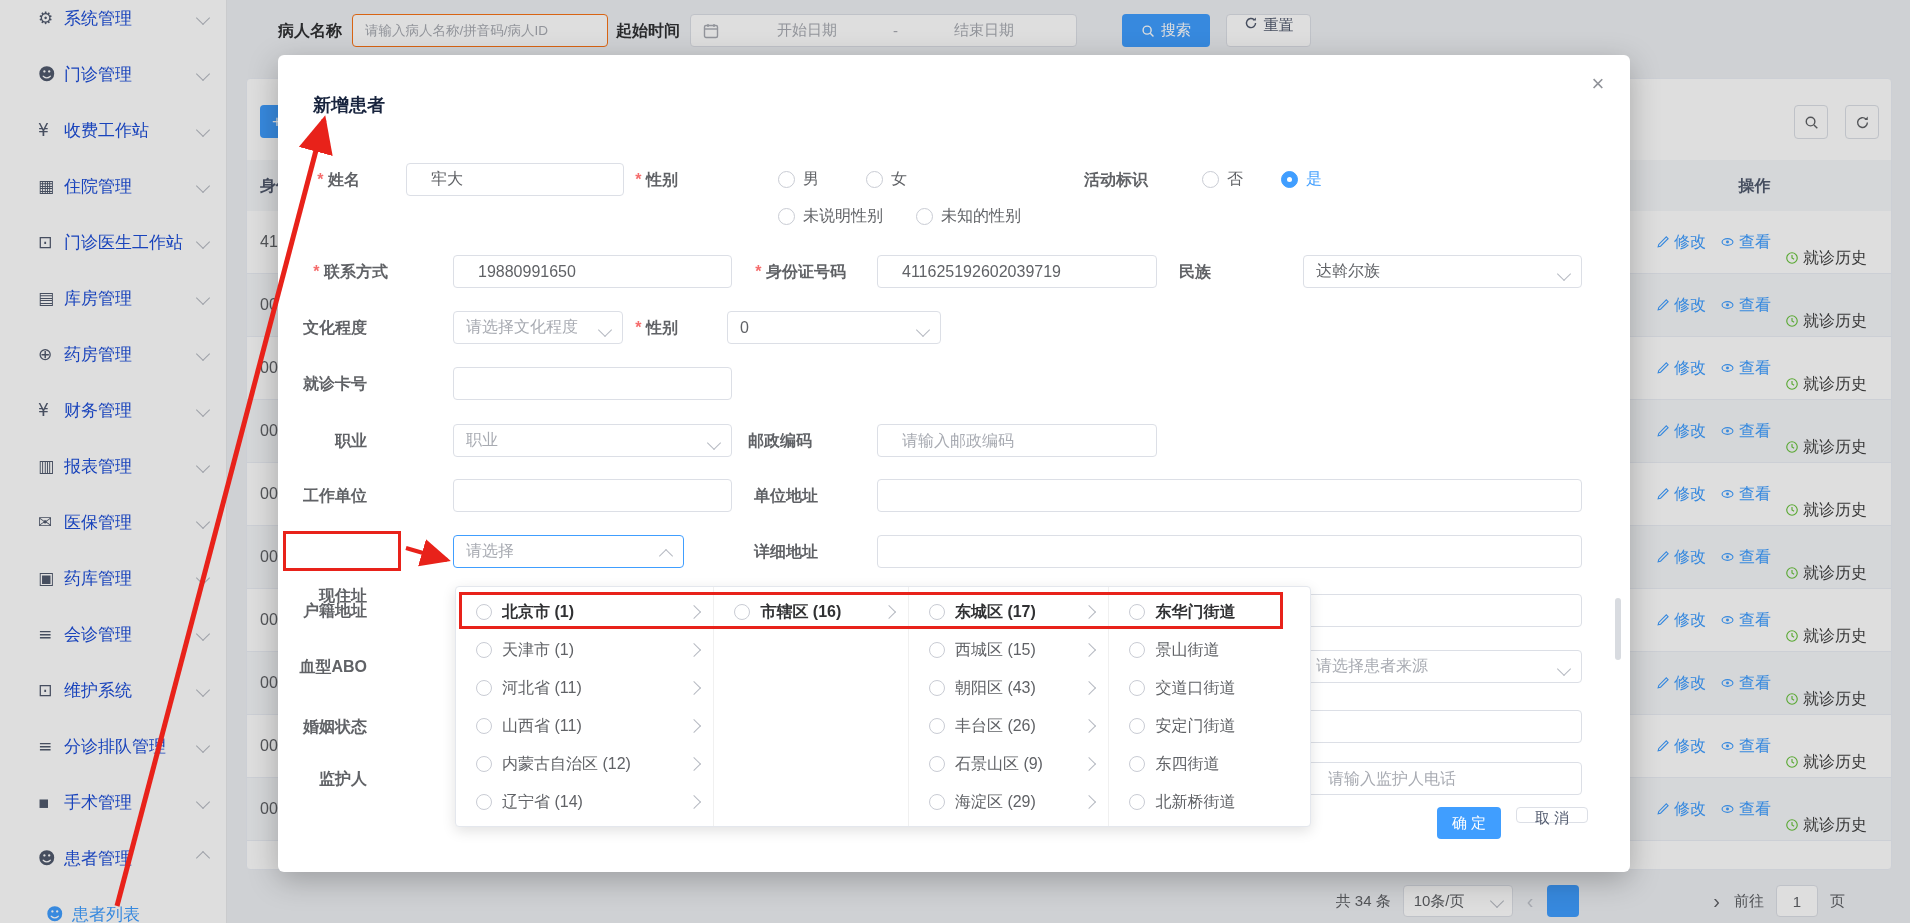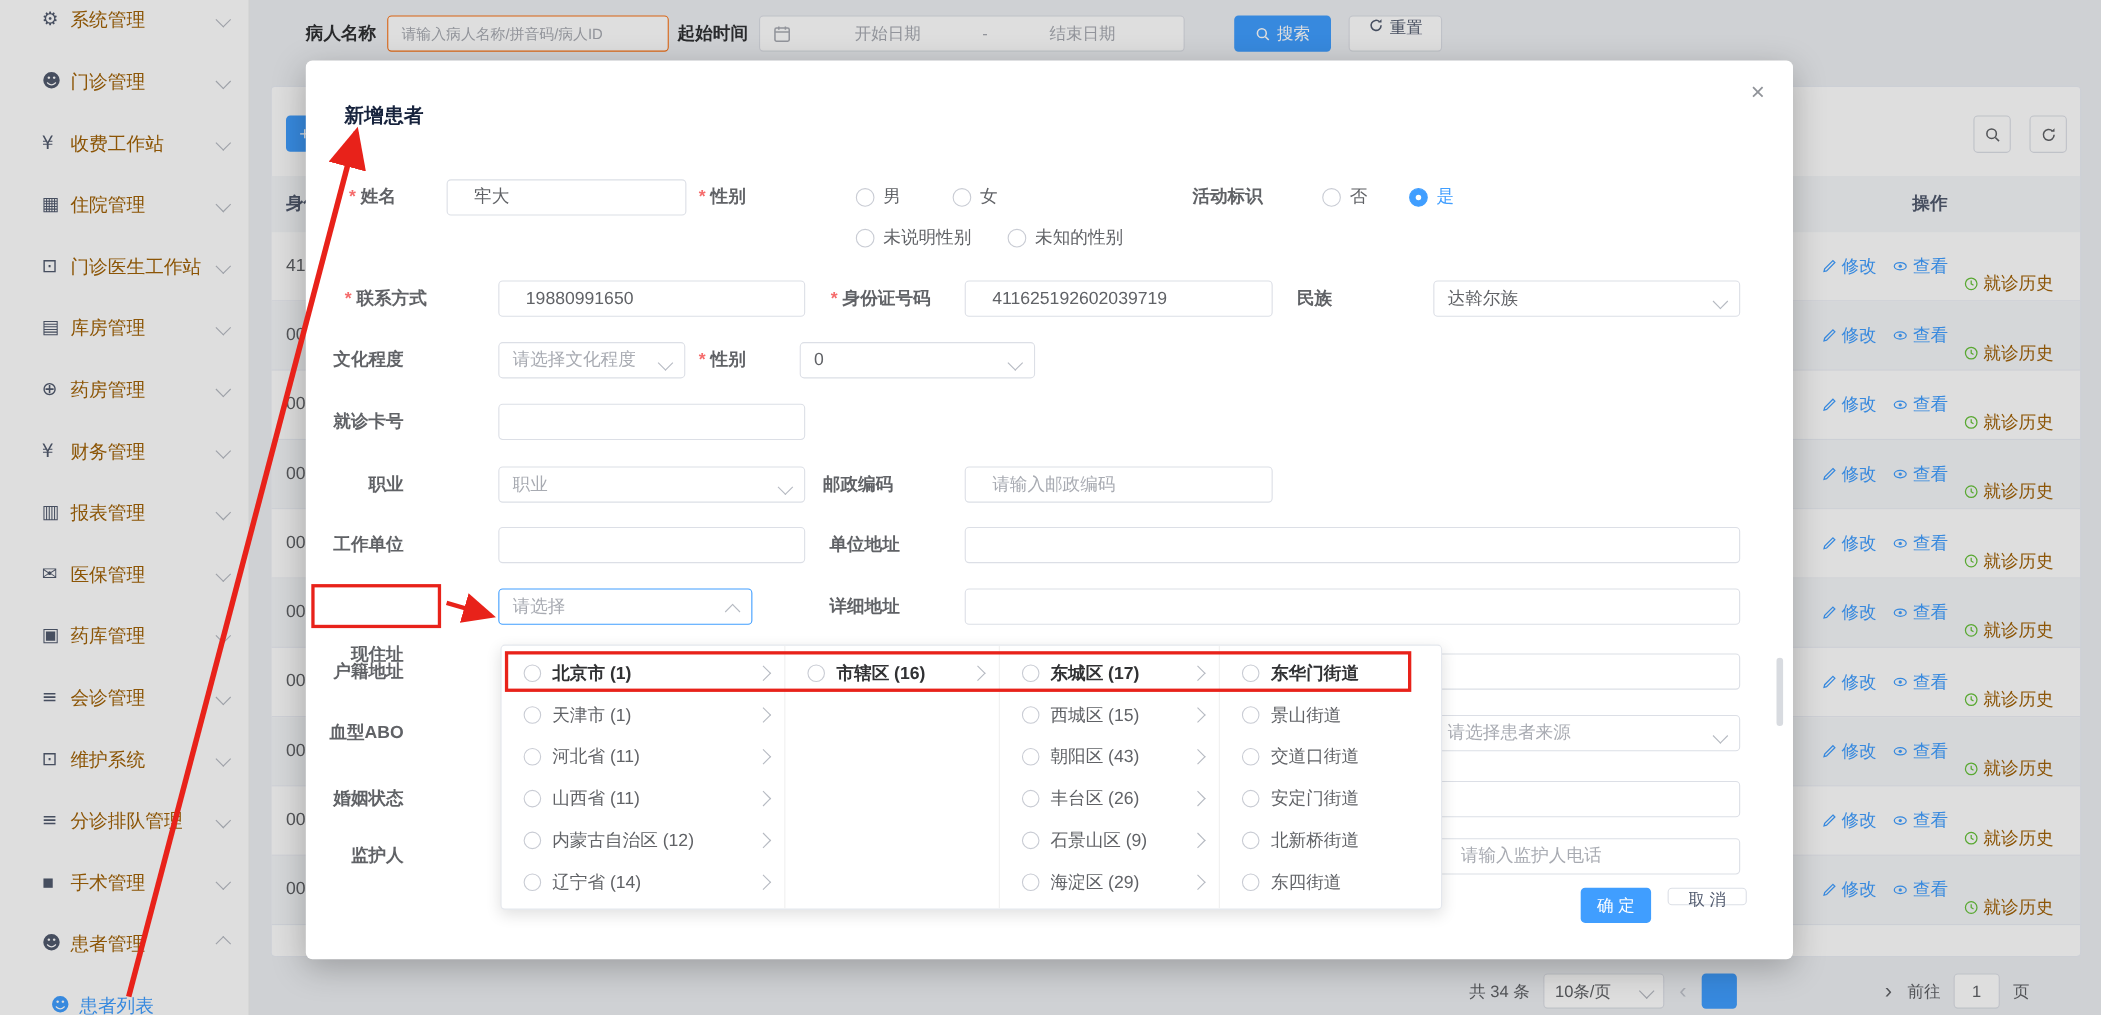--- a/index.html
+++ b/index.html
@@ -4,21 +4,21 @@
 <style>
   html,body{margin:0;padding:0;width:1910px;height:923px;overflow:hidden;background:#eef0f4;
     font-family:"Liberation Sans","DejaVu Sans",sans-serif;}
   .app{position:relative;width:1910px;height:923px;}
   
   .sidebar{position:absolute;left:0;top:0;width:226px;height:923px;background:#fff;
     border-right:1px solid #e8eaec;z-index:10;overflow:hidden;}
   .menu{margin-top:-10px;}
   .menu-item{height:56px;display:flex;align-items:center;padding:0 18px 0 38px;cursor:pointer;}
   .mi{width:26px;font-size:17px;color:#515a6e;font-family:"DejaVu Sans",sans-serif;}
-  .ml{flex:1;font-size:17px;color:#a16207;white-space:nowrap;}
+  .ml{flex:1;font-size:17px;color:#1d4ed8;white-space:nowrap;}
   .chev{display:inline-block;width:9px;height:9px;border-right:1.7px solid #b6bac2;
     border-bottom:1.7px solid #b6bac2;}
   .chev.down{transform:rotate(45deg);}
   .chev.up{transform:rotate(-135deg);}
   .chev.right{transform:rotate(-45deg);}
   .menu-item .chev{transform:rotate(45deg);}
   .menu-item.expanded .chev{transform:rotate(-135deg);}
   .menu-sub{height:56px;display:flex;align-items:center;padding:0 18px 0 46px;color:#409eff;cursor:pointer;}
   .menu-sub .mi{color:#409eff;}
   .menu-sub span{font-size:17px;}
@@ -47,21 +47,21 @@
   .th-id{position:absolute;left:13px;top:0;line-height:51px;font-size:16px;font-weight:700;color:#515a6e;white-space:nowrap;}
   .th-op{position:absolute;left:1395px;top:0;width:225px;line-height:51px;font-size:16px;font-weight:700;
     color:#515a6e;text-align:center;}
   .tbody{position:absolute;left:0;top:132px;width:100%;}
   .t-row{position:relative;height:62px;border-bottom:1px solid #ebeef5;background:#fff;}
   .t-row:nth-child(even){background:#f5f7fa;}
   .t-id{position:absolute;left:13px;top:0;line-height:62px;font-size:16px;color:#606266;white-space:nowrap;}
   .t-actions{position:absolute;left:1409px;top:0;height:62px;display:flex;align-items:center;gap:14px;}
   .t-link{display:flex;align-items:center;gap:4px;font-size:16px;cursor:pointer;white-space:nowrap;}
   .t-link.blue{color:#409eff;}
-  .t-link.green{color:#a16207;margin-top:32px;}
+  .t-link.green{color:#404040;margin-top:32px;}
   
   .pager{position:absolute;top:884px;right:65px;height:34px;display:flex;align-items:center;gap:12px;}
   .pg-total{font-size:15px;color:#606266;}
   .pg-size{box-sizing:border-box;width:110px;height:32px;border:1px solid #dcdfe6;border-radius:4px;background:#fff;
     display:flex;align-items:center;justify-content:space-between;padding:0 10px;font-size:15px;color:#606266;cursor:pointer;}
   .pg-arrow{font-size:20px;line-height:30px;padding:0 2px;cursor:pointer;background:none;border:none;}
   .pg-prev{color:#c0c4cc;}
   .pg-next{color:#606266;}
   .pg-pages{display:flex;align-items:center;gap:8px;}
   .pg-num{width:32px;height:32px;border:none;background:transparent;border-radius:4px;font-size:15px;
@@ -733,26 +733,26 @@
         <span class="cas-label">交道口街道</span>
 
       </div>
         <div class="cas-item">
         <span class="cas-radio"></span>
         <span class="cas-label">安定门街道</span>
 
       </div>
         <div class="cas-item">
         <span class="cas-radio"></span>
+        <span class="cas-label">东四街道</span>
+
+      </div>
+        <div class="cas-item">
+        <span class="cas-radio"></span>
         <span class="cas-label">北新桥街道</span>
-
-      </div>
-        <div class="cas-item">
-        <span class="cas-radio"></span>
-        <span class="cas-label">东四街道</span>
 
       </div>
       </div>
   </div>
 
   <div class="anno-box" style="left:283px;top:531px;width:118px;height:40px;"></div>
   <div class="anno-box" style="left:459px;top:592px;width:824px;height:37px;"></div>
   <svg class="anno-svg" width="1910" height="923">
     <defs>
       <marker id="ah" markerWidth="9" markerHeight="8" refX="6.5" refY="3.5" orient="auto" markerUnits="strokeWidth">

